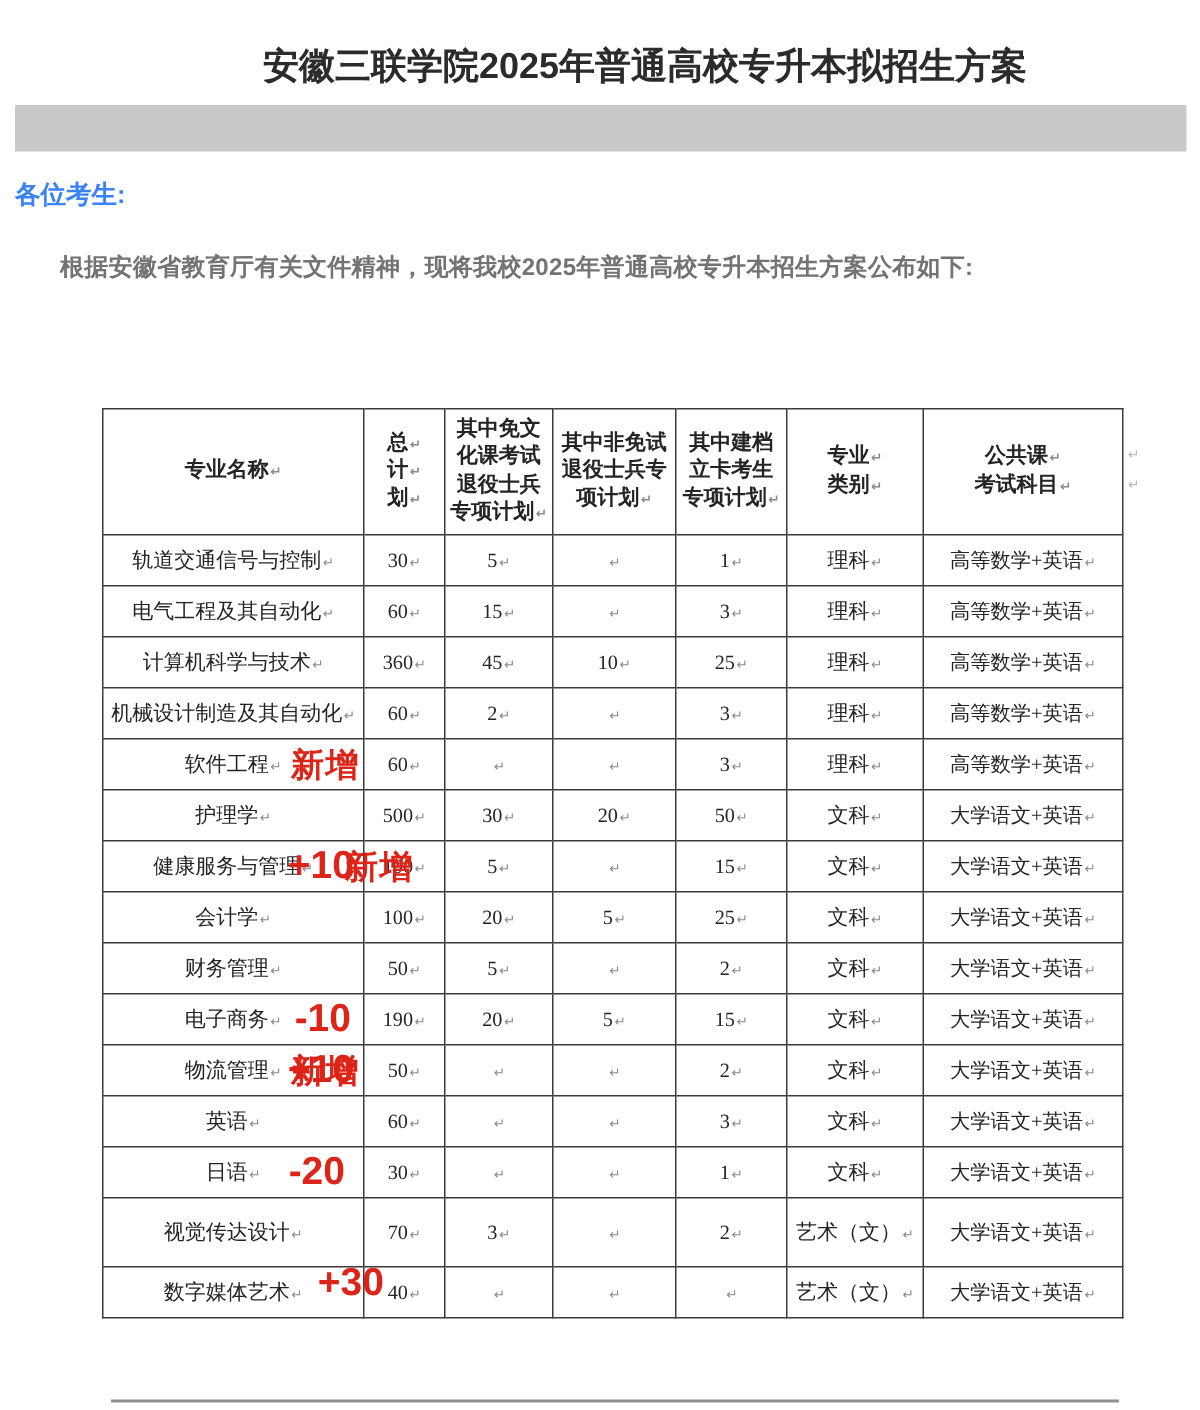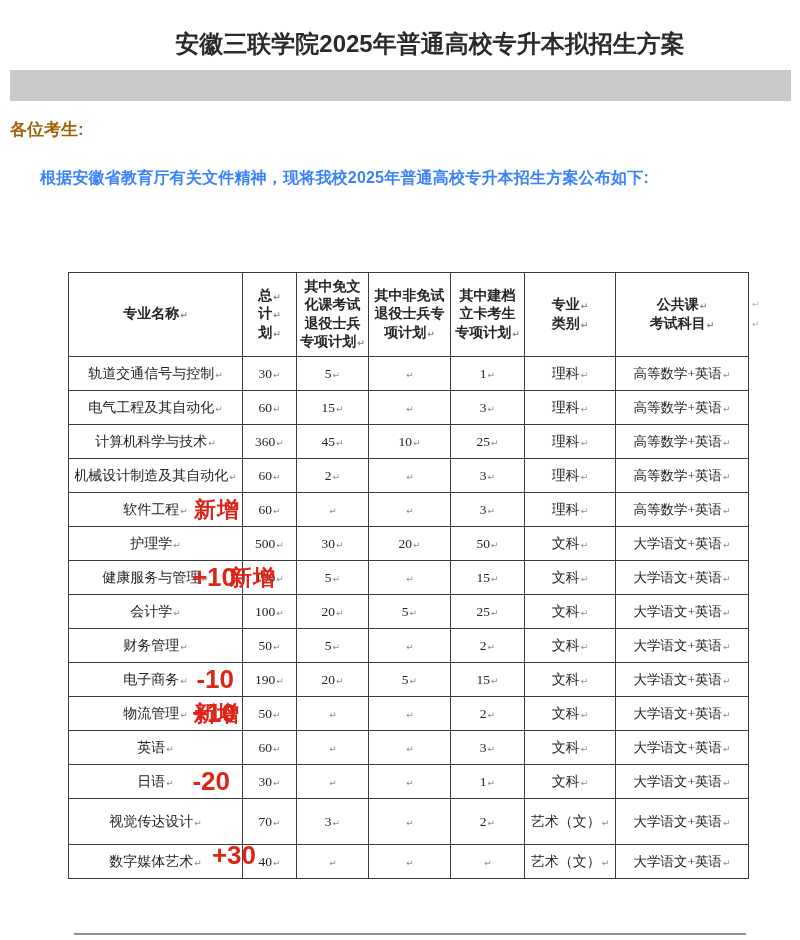--- a/index.html
+++ b/index.html
@@ -5,22 +5,22 @@
   html,body{margin:0;padding:0;}
   body{width:800px;height:940px;position:relative;overflow:hidden;background:#ffffff;
        font-family:"Liberation Sans",sans-serif;}
   .page{position:absolute;inset:0;background:#fff;}
 
   .doc-title{position:absolute;top:28px;left:30px;width:800px;text-align:center;
     font-size:24px;font-weight:bold;color:#2b2b2b;letter-spacing:0px;}
 
   .gray-bar{position:absolute;left:10px;top:70px;width:781px;height:31px;background:#c9c9c9;}
 
-  .salutation{position:absolute;left:10px;top:118px;font-size:17px;font-weight:bold;color:#a16207;}
-  .intro{position:absolute;left:40px;top:168px;font-size:16px;font-weight:bold;color:#3b82f6;
+  .salutation{position:absolute;left:10px;top:118px;font-size:17px;font-weight:bold;color:#3b82f6;}
+  .intro{position:absolute;left:40px;top:168px;font-size:16px;font-weight:bold;color:#737373;
     width:740px;letter-spacing:.2px;}
 
   .plan-table{position:absolute;left:68px;top:272px;border-collapse:collapse;table-layout:fixed;
     font-family:"Liberation Serif",serif;color:#242424;}
   .plan-table td,.plan-table th{border:1.5px solid #3b3b3b;text-align:center;vertical-align:middle;
     padding:0 2px;overflow:visible;}
   .plan-table th{font-size:14px;font-weight:bold;line-height:1.3;}
   .plan-table thead tr{height:84px;}
   .hline{display:block;}
   .cell-major{font-size:14px;position:relative;}

